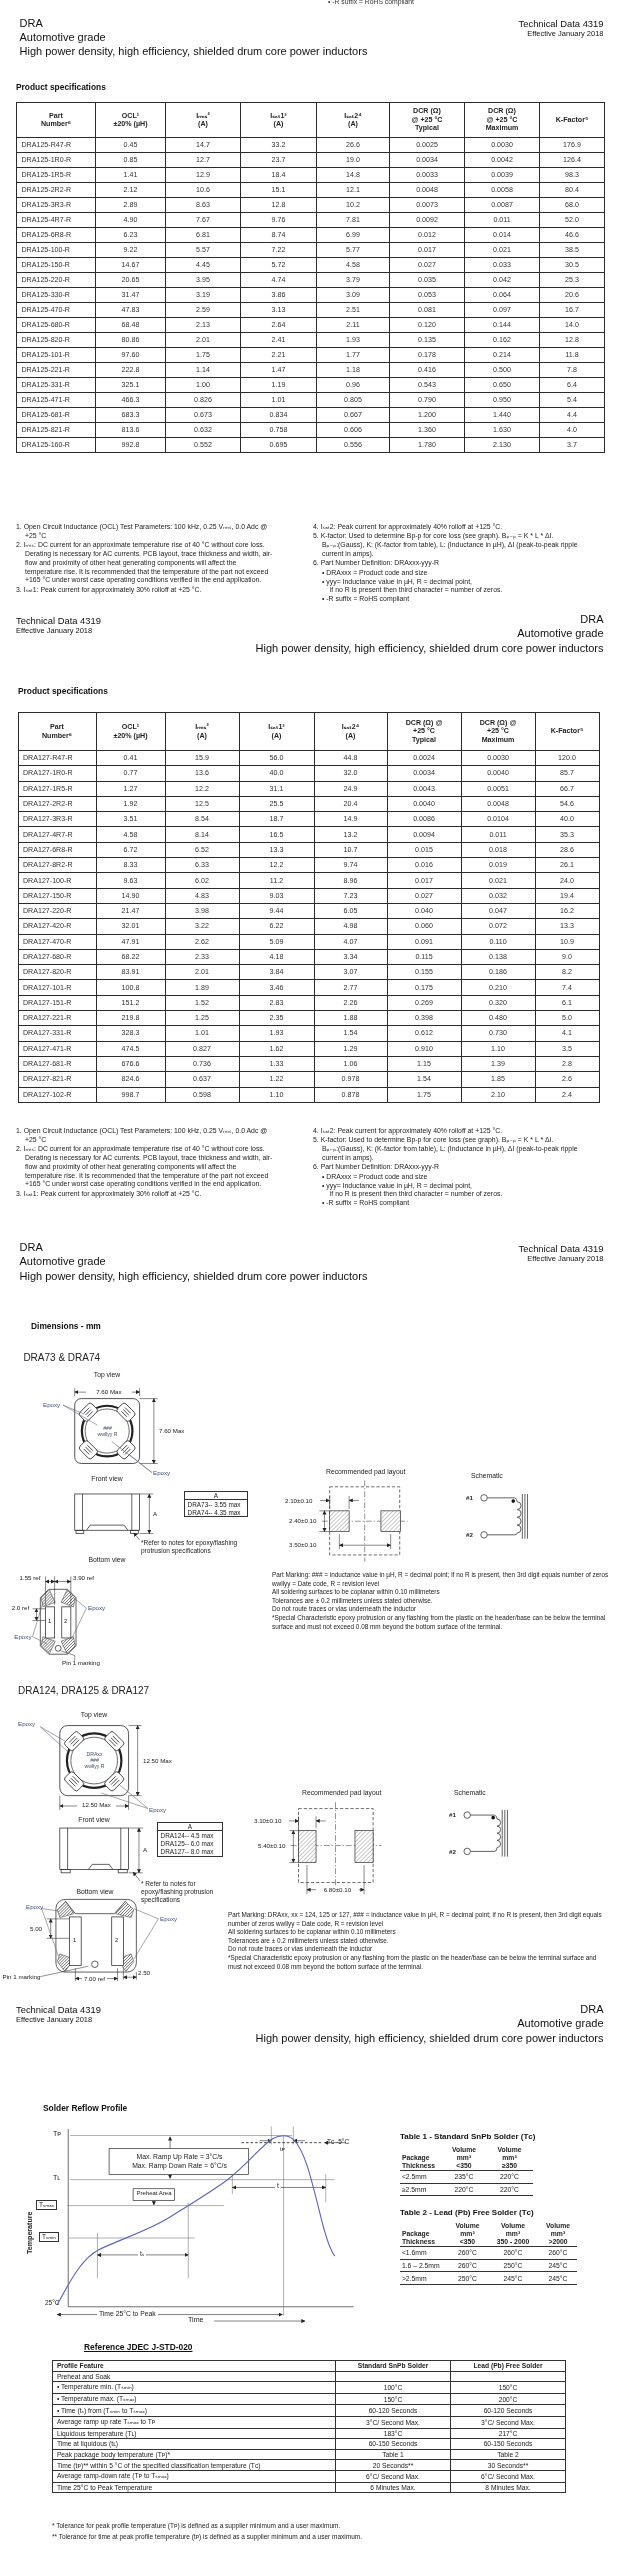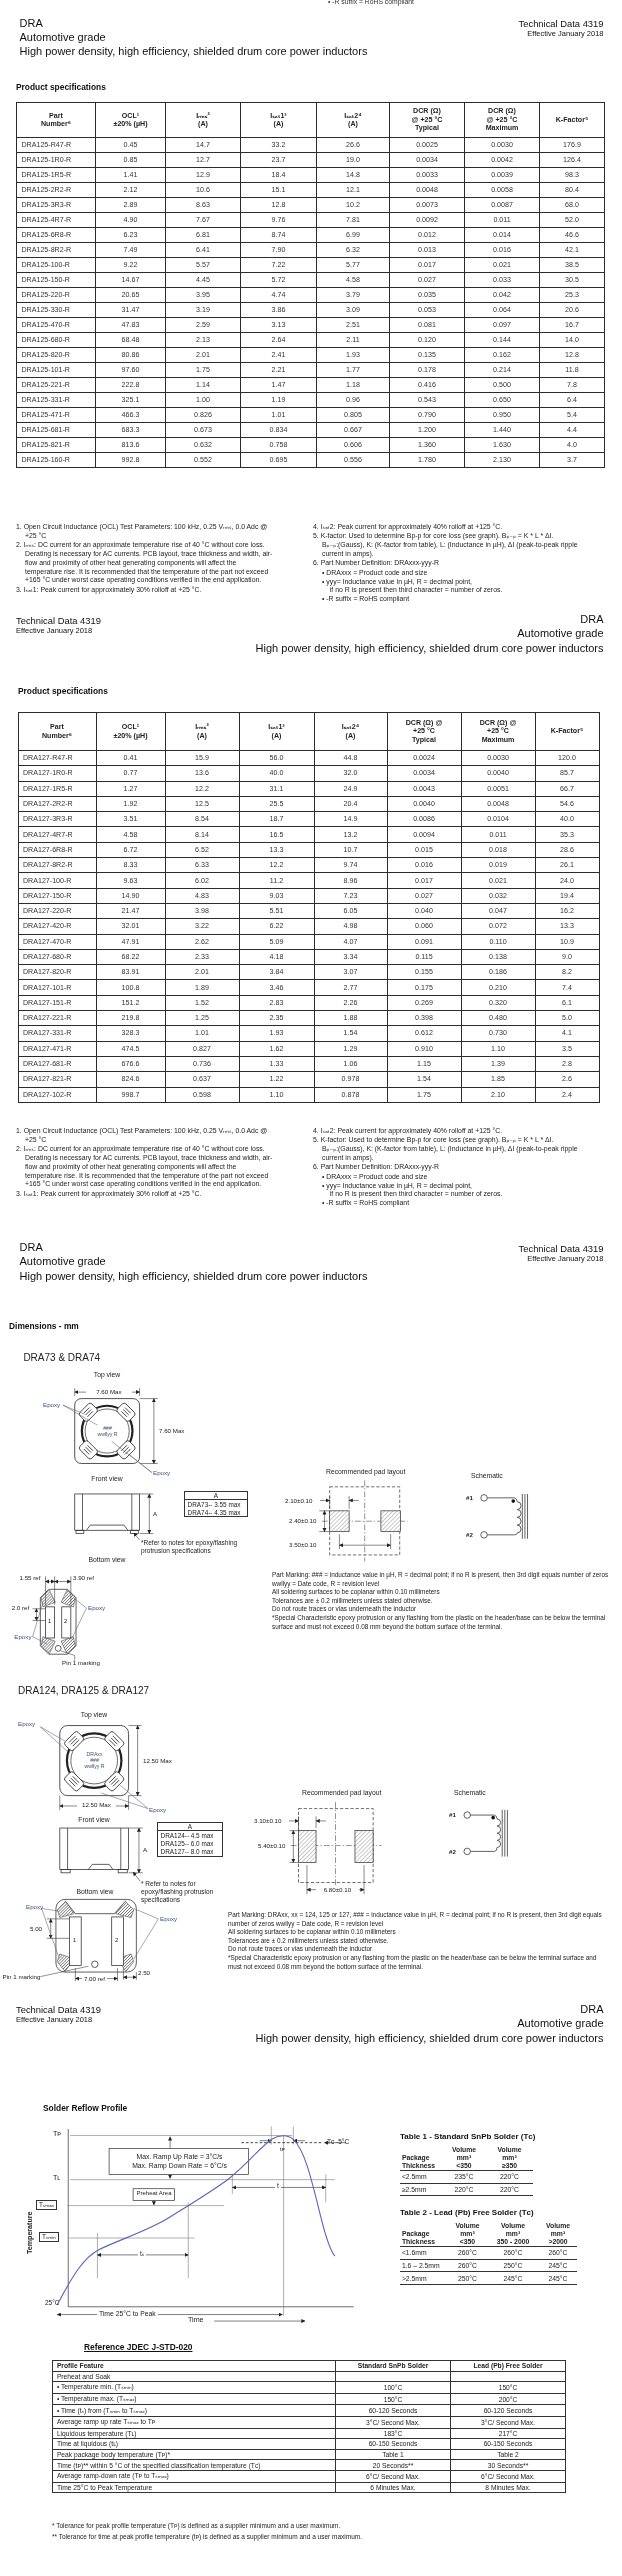--- a/index.html
+++ b/index.html
@@ -451,30 +451,20 @@
           <td>DRA125-6R8-R</td>
           <td>6.23</td>
           <td>6.81</td>
           <td>8.74</td>
           <td>6.99</td>
           <td>0.012</td>
           <td>0.014</td>
           <td>46.6</td>
         </tr>
         <tr>
-          <td>DRA125-8R2-R</td>
-          <td>7.49</td>
-          <td>6.41</td>
-          <td>7.90</td>
-          <td>6.32</td>
-          <td>0.013</td>
-          <td>0.016</td>
-          <td>42.1</td>
-        </tr>
-        <tr>
           <td>DRA125-100-R</td>
           <td>9.22</td>
           <td>5.57</td>
           <td>7.22</td>
           <td>5.77</td>
           <td>0.017</td>
           <td>0.021</td>
           <td>38.5</td>
         </tr>
         <tr>
@@ -774,21 +764,21 @@
           <td>9.03</td>
           <td>7.23</td>
           <td>0.027</td>
           <td>0.032</td>
           <td>19.4</td>
         </tr>
         <tr>
           <td>DRA127-220-R</td>
           <td>21.47</td>
           <td>3.98</td>
-          <td>5.51</td>
+          <td>9.44</td>
           <td>6.05</td>
           <td>0.040</td>
           <td>0.047</td>
           <td>16.2</td>
         </tr>
         <tr>
           <td>DRA127-420-R</td>
           <td>32.01</td>
           <td>3.22</td>
           <td>6.22</td>
@@ -935,21 +925,21 @@
   <div class="abs" style="left:19.5px;top:1240px;">
     <div class="hdrline">DRA</div>
     <div class="hdrline">Automotive grade</div>
     <div class="hdrline">High power density, high efficiency, shielded drum core power inductors</div>
   </div>
   <div class="abs hdr-right" style="right:19.5px;top:1243px;">
     <div class="tech">Technical Data 4319</div>
     <div class="eff">Effective January 2018</div>
   </div>
 
-  <div class="abs sec" style="left:9px;top:1321px;">Dimensions - mm</div>
+  <div class="abs sec" style="left:31px;top:1321px;">Dimensions - mm</div>
 
   <div class="abs subsec" style="left:23.4px;top:1352px;">DRA73 &amp; DRA74</div>
   <div class="abs lbl ctr" style="left:81px;top:1371px;width:52px;">Top view</div>
   <div class="abs dim whitebg ctr" style="left:86px;top:1388px;width:42px;">7.60 Max</div>
   <div class="abs epoxy" style="left:43px;top:1401px;">Epoxy</div>
   <div class="abs epoxy" style="left:153px;top:1469px;">Epoxy</div>
   <div class="abs mark" style="left:88px;top:1425px;width:39px;">###
 wwllyy R</div>
   <div class="abs dim" style="left:159px;top:1427px;">7.60 Max</div>
   <div class="abs lbl ctr" style="left:81px;top:1475px;width:52px;">Front view</div>

